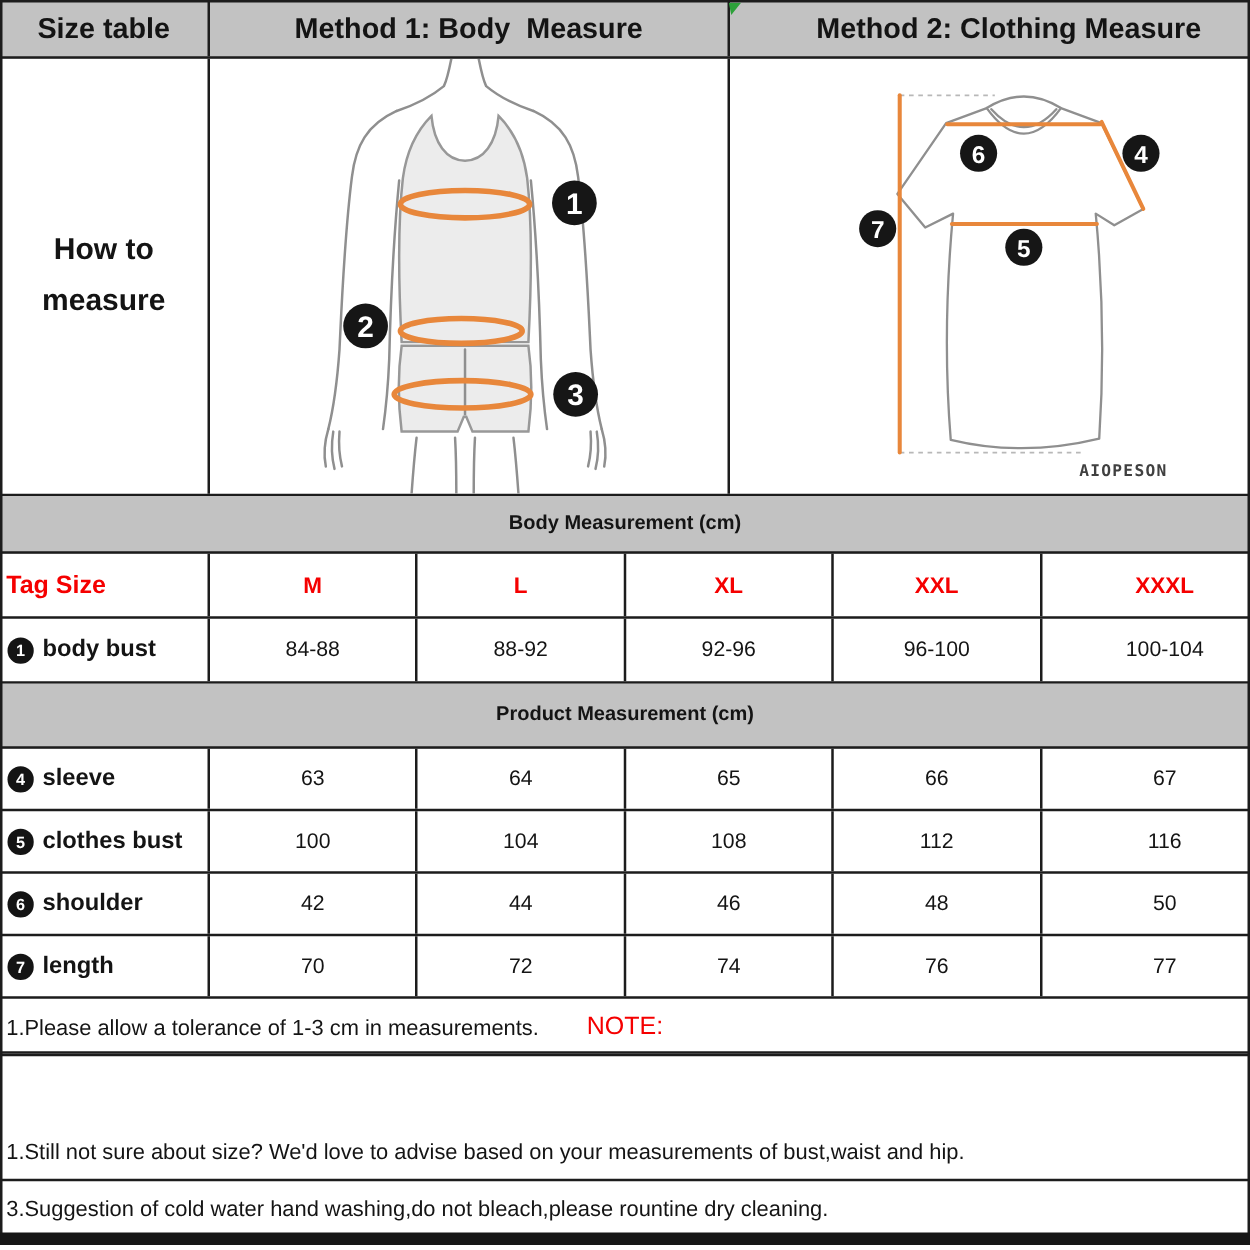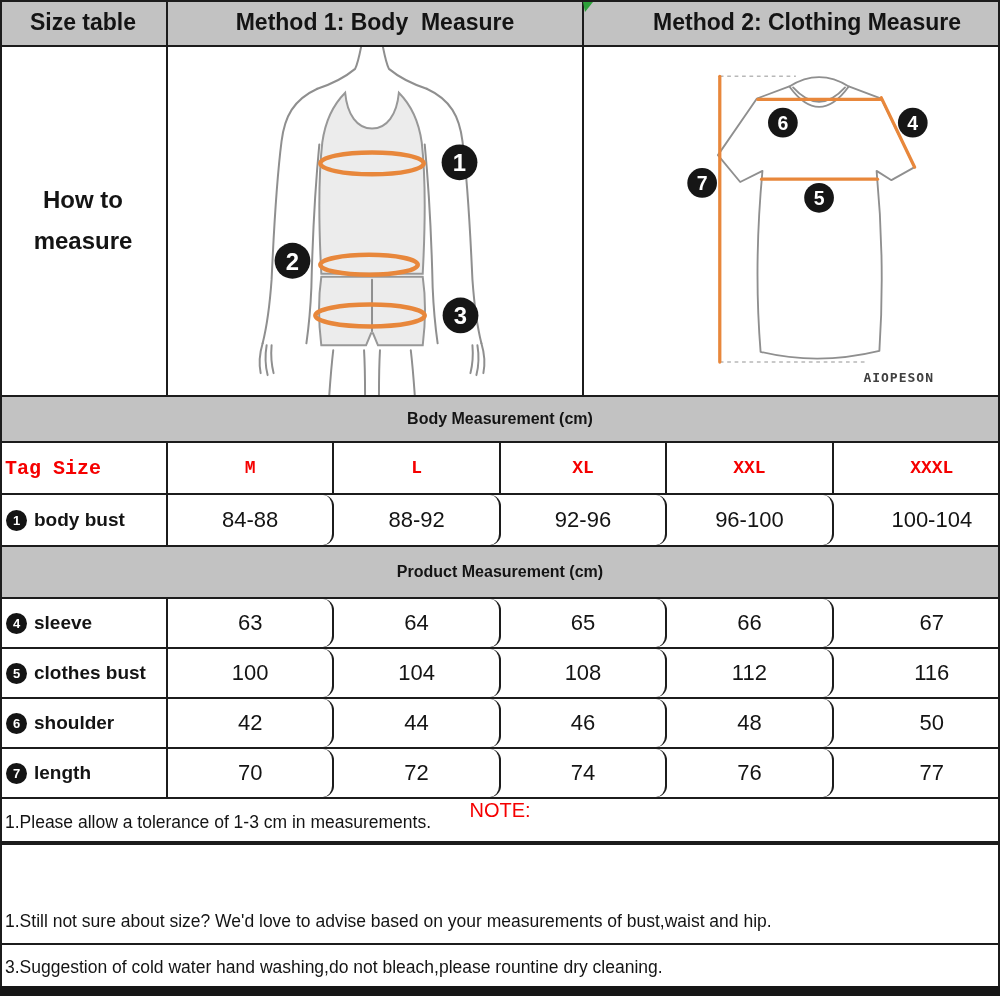--- a/index.html
+++ b/index.html
@@ -20,22 +20,22 @@
   .gray { background:#c2c2c2; }
   .hdr-text { font-weight:bold; font-size:23px; white-space:pre-wrap; }
   .band-title { font-weight:bold; font-size:16px; }
   .howto { font-weight:bold; font-size:24px; text-align:center; white-space:pre-line; line-height:1.7; }
   .size-red { color:#f50000; font-weight:bold; font-size:18px; }
   .tag-size { justify-content:flex-start; padding-left:5px; color:#f50000; font-weight:bold; font-size:20px; }
   .label-cell { justify-content:flex-start; padding-left:6px; gap:7px; font-weight:bold; font-size:19px; }
   .num-badge { display:inline-flex; align-items:center; justify-content:center;
     width:21px; height:21px; border-radius:50%; background:#141414; color:#fff;
     font-size:13px; font-weight:bold; flex:0 0 auto; }
-  .val { font-size:22px;border-radius:11px; }
-  .note-band { align-items:flex-start; justify-content:center; display:flex;
+  .val { font-size:17px; }
+  .note-band { align-items:center; justify-content:center; display:flex;
     color:#f50000; font-size:20px; }
   .note-row { display:flex; align-items:center; padding-left:5px; font-size:17.5px; }
   .ill-cell { position:relative; padding:0; }
   .ill-cell svg { display:block; width:100%; height:100%; }
   .brand { position:absolute; right:66px; bottom:10px;
     font-family:"DejaVu Sans Mono", monospace; font-weight:bold; font-size:13px;
     letter-spacing:1px; color:#404040; }
   .green-flag { position:absolute; left:583px; top:2px; width:10px; height:10px;
     background:#2da13a; clip-path:polygon(0 0, 100% 0, 20% 100%); z-index:6; }
   .bottom-bar { position:absolute; left:0; top:986px; width:1000px; height:10px;
@@ -130,21 +130,21 @@
         </g>
       </svg>
       <div class="brand">AIOPESON</div>
     </div>
   </div>
 
   <div class="row gray" style="top:397px;height:46px;display:flex;align-items:center;justify-content:center;">
     <span class="band-title">Body Measurement (cm)</span>
   </div>
 
-  <div class="row cols6" style="top:443px;height:52px;font-family:Liberation Mono, monospace;">
+  <div class="row cols6" style="top:443px;height:52px;">
     <div class="cell tag-size">Tag Size</div>
     <div class="cell size-red">M</div>
     <div class="cell size-red">L</div>
     <div class="cell size-red">XL</div>
     <div class="cell size-red">XXL</div>
     <div class="cell size-red">XXXL</div>
   </div>
 
   <div class="row cols6" style="top:495px;height:52px;">
     <div class="cell label-cell">

